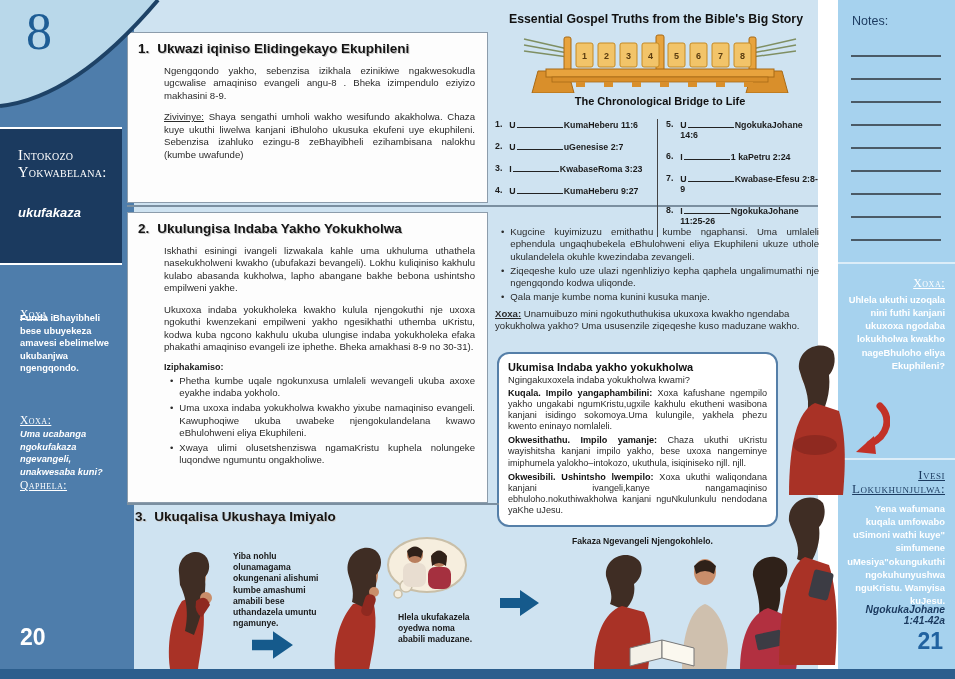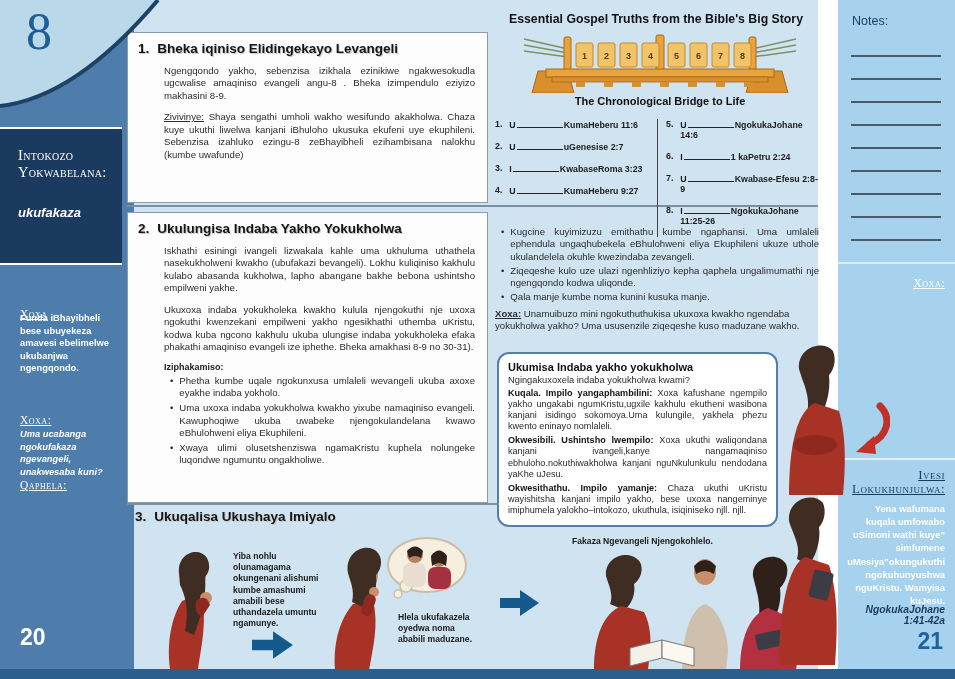--- a/index.html
+++ b/index.html
@@ -104,21 +104,21 @@
     <svg width="172" height="132" viewBox="0 0 172 132">
       <path d="M0 0 L0 106 Q75 98 158 0 Z" fill="#b9d8ea"></path>
       <path d="M0 106 Q75 98 158 0" fill="none" stroke="#1e4266" stroke-width="4"></path>
     </svg>
   </div>
   <div id="big-8">8</div>
 
   <div id="box1" class="whitebox">
     <div class="sec-head">
       <span>1.</span>
-      <span>Bheka iqiniso Elidingekayo Levangeli</span>
+      <span>Ukwazi iqiniso Elidingekayo Ekuphileni</span>
     </div>
     <div class="sec-body">Ngengqondo yakho, sebenzisa izikhala ezinikiwe ngakwesokudla ugcwalise amaqiniso evangeli angu-8 . Bheka izimpendulo eziyizo makhasini 8-9.</div>
     <div class="sec-body">
       <span class="ulab">Zivivinye:</span><span> Shaya sengathi umholi wakho wesifundo akakholwa. Chaza kuye ukuthi liwelwa kanjani iBhuloho ukusuka ekufeni uye ekuphileni. Sebenzisa izahluko ezingu-8 zeBhayibheli ezihambisana nalokhu (kumbe uwafunde)</span>
     </div>
   </div>
 
   <div id="hr-top" class="hr"></div>
 
   <div id="box2" class="whitebox">
@@ -242,22 +242,22 @@
   </div>
 
   <div id="rc-xoxa">
     <span class="ulab" style="font-weight:bold">Xoxa:</span><span> Unamuibuzo mini ngokuthuthukisa ukuxoxa kwakho ngendaba yokukholwa yakho? Uma ususenzile ziqeqeshe kuso maduzane wakho.</span>
   </div>
 
   <div id="callout">
     <div class="c-title">Ukumisa Indaba yakho yokukholwa</div>
     <div class="c-intro">Ngingakuxoxela indaba yokukholwa kwami?</div>
     <div class="c-item"><b>Kuqala. Impilo yangaphambilini:</b><span> Xoxa kafushane ngempilo yakho ungakabi ngumKristu,ugxile kakhulu ekutheni wasibona kanjani isidingo sokomoya.Uma  kulungile, yakhela phezu kwento eninayo nomlaleli.</span></div>
+    <div class="c-item"><b>Okwesithathu. Impilo yamanje:</b><span> Chaza ukuthi uKristu wayishitsha kanjani impilo yakho, bese uxoxa nangeminye imiphumela yalokho–intokozo, ukuthula, isiqiniseko njll. njll.</span></div>
     <div class="c-item"><b>Okwesibili. Ushintsho lwempilo:</b><span> Xoxa ukuthi waliqondana kanjani ivangeli,kanye nangamaqiniso ebhuloho.nokuthiwakholwa kanjani nguNkulunkulu nendodana yaKhe uJesu.</span></div>
-    <div class="c-item"><b>Okwesithathu. Impilo yamanje:</b><span> Chaza ukuthi uKristu wayishitsha kanjani impilo yakho, bese uxoxa nangeminye imiphumela yalokho–intokozo, ukuthula, isiqiniseko njll. njll.</span></div>
   </div>
 
   <div id="hr-bottom" class="hr"></div>
 
   <div id="sec3-head" class="sec-head" style="z-index:4;position:absolute;">
     <span>3.</span>
     <span>Ukuqalisa Ukushaya Imiyalo</span>
   </div>
 
   <svg class="illus" style="left:140px;top:543px;" width="95" height="126" viewBox="0 0 95 126">
@@ -334,20 +334,21 @@
     <div class="note-line" style="top:78px"></div>
     <div class="note-line" style="top:101px"></div>
     <div class="note-line" style="top:124px"></div>
     <div class="note-line" style="top:147px"></div>
     <div class="note-line" style="top:170px"></div>
     <div class="note-line" style="top:193px"></div>
     <div class="note-line" style="top:216px"></div>
     <div class="note-line" style="top:239px"></div>
     <div class="rs-div" style="top:262px"></div>
     <div class="rs-head scap" style="top:276px">Xoxa:</div>
+    <div class="rs-body" style="top:293px">Uhlela ukuthi uzoqala nini futhi kanjani ukuxoxa ngodaba lokukholwa kwakho nageBhuloho eliya Ekuphileni?</div>
     <svg style="position:absolute;left:8px;top:402px" width="44" height="56" viewBox="0 0 44 56">
       <path d="M34 4 C46 16 42 34 24 42" fill="none" stroke="#c23127" stroke-width="7" stroke-linecap="round"></path>
       <polygon points="28,34 10,50 30,52" fill="#c23127"></polygon>
     </svg>
     <div class="rs-div" style="top:458px"></div>
     <div class="rs-head scap" id="ivesi-head" style="top:468px;left:4px">Ivesi Lokukhunjulwa:</div>
     <div class="rs-body" style="top:502px">Yena wafumana kuqala umfowabo uSimoni wathi kuye" simfumene uMesiya"okungukuthi ngokuhunyushwa nguKristu. Wamyisa kuJesu.</div>
     <div id="ivesi-ref">NgokukaJohane 1:41-42a</div>
     <div id="page-num-21">21</div>
   </div>

